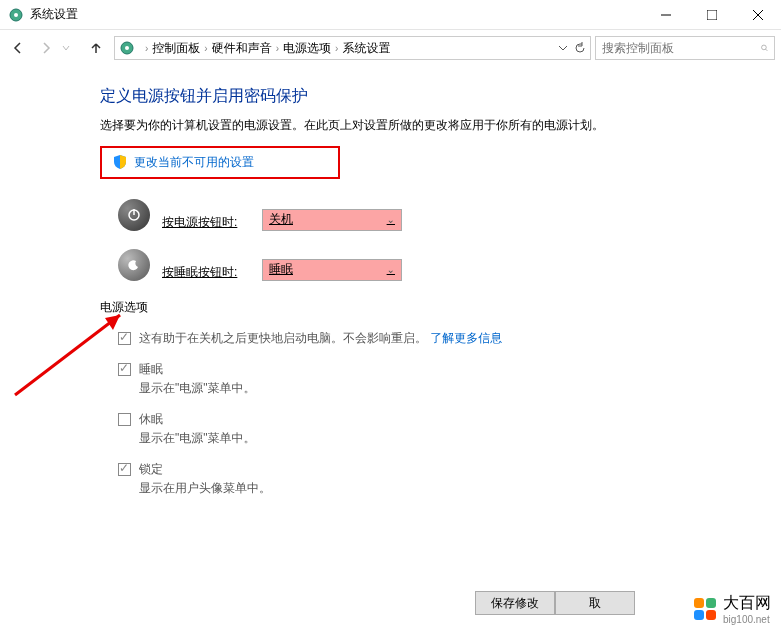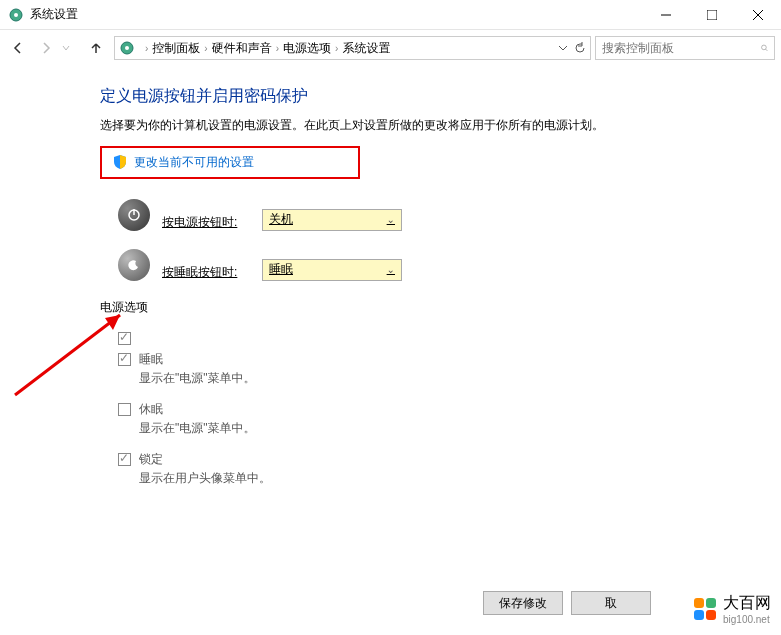--- a/index.html
+++ b/index.html
@@ -23,46 +23,46 @@
     .breadcrumb .sep { margin: 0 4px; color: #888; font-size: 10px; }
     .addr-actions { display: flex; align-items: center; gap: 6px; color: #555; }
     .searchbox { width: 180px; height: 24px; border: 1px solid #ccc; display: flex; align-items: center; padding: 0 6px; color: #888; font-size: 12px; }
     .searchbox input { flex: 1; border: none; outline: none; font-size: 12px; color: #888; }
     .searchbox .sicon { margin-left: 4px; color: #888; }
     
     .content { padding: 20px 0 0 100px; }
     .heading { font-size: 16px; color: #003399; margin-bottom: 10px; }
     .subheading { font-size: 12px; color: #000; margin-bottom: 12px; line-height: 1.4; }
     
-    .highlight-box { border: 2px solid #e60000; padding: 6px 10px; display: inline-flex; align-items: center; margin-bottom: 20px; width: 260px; }
+    .highlight-box { border: 2px solid #e60000; padding: 6px 10px; display: inline-flex; align-items: center; margin-bottom: 20px; width: 240px; }
     .shield-icon { width: 16px; height: 16px; margin-right: 6px; }
     .link-blue { color: #0066cc; font-size: 12px; cursor: pointer; }
     
     .section-title { font-size: 12px; color: #000; margin-bottom: 14px; }
     
     .button-row { display: flex; align-items: flex-end; margin-bottom: 18px; padding-left: 18px; text-decoration: underline; }
     .round-icon { width: 32px; height: 32px; border-radius: 50%; margin-right: 12px; display: flex; align-items: center; justify-content: center; }
     .power-icon { background: radial-gradient(circle at 30% 30%, #888, #333); }
     .sleep-icon { background: radial-gradient(circle at 30% 30%, #bbb, #555); }
     .btn-label { width: 100px; font-size: 12px; }
-    .dropdown { width: 140px; height: 22px; border: 1px solid #aaa; background: #fef9c3; display: flex; align-items: center; padding: 0 6px; font-size: 12px; justify-content: space-between; cursor: pointer; }
+    .dropdown { width: 140px; height: 22px; border: 1px solid #aaa; background: #fca5a5; display: flex; align-items: center; padding: 0 6px; font-size: 12px; justify-content: space-between; cursor: pointer; }
     .dropdown .chev { font-size: 10px; color: #555; }
     
     .shutdown-section { margin-top: 6px; }
     .checkbox-row { display: flex; align-items: flex-start; margin-bottom: 6px; padding-left: 18px; }
     .chk { width: 13px; height: 13px; border: 1px solid #888; margin-right: 8px; margin-top: 2px; position: relative; flex-shrink: 0; }
     .chk.checked::after { content: '✓'; position: absolute; top: -3px; left: 0px; font-size: 12px; color: #888; }
     .chk-content { }
     .chk-title { font-size: 12px; color: #555; margin-bottom: 2px; }
     .chk-desc { font-size: 12px; color: #555; margin-bottom: 8px; }
     .chk-desc .lnk { color: #0066cc; cursor: pointer; }
     
     .red-arrow { position: absolute; left: 10px; top: 280px; pointer-events: none; }
     
-    .footer { position: absolute; bottom: 20px; right: 130px; display: flex; gap: 8px; }
+    .footer { position: absolute; bottom: 20px; right: 146px; display: flex; }
     .btn { width: 80px; height: 24px; border: 1px solid #aaa; background: #e1e1e1; display: flex; align-items: center; justify-content: center; font-size: 12px; cursor: pointer; }
     
     .watermark { position: absolute; bottom: 10px; right: 10px; display: flex; align-items: center; gap: 6px; }
     .wm-logo { display: flex; flex-wrap: wrap; width: 24px; height: 24px; }
     .wm-logo div { width: 10px; height: 10px; border-radius: 3px; margin: 1px; }
     .wm-text { font-size: 16px; font-weight: normal; }
     .wm-sub { font-size: 10px; color: #888; }
   </style>
 </head>
 <body>
@@ -183,20 +183,21 @@
       <span>睡眠</span>
       <span class="chev">⌄</span>
     </div>
   </div>
   
   <div class="section-title shutdown-section">电源选项</div>
   
   <div class="checkbox-row">
     <div class="chk checked"></div>
     <div class="chk-content">
+      <div class="chk-desc"><span>这有助于在关机之后更快地启动电脑。不会影响重启。</span> <span class="lnk">了解更多信息</span></div>
     </div>
   </div>
   
   <div class="checkbox-row">
     <div class="chk checked"></div>
     <div class="chk-content">
       <div class="chk-title">睡眠</div>
       <div class="chk-desc">显示在"电源"菜单中。</div>
     </div>
   </div>

